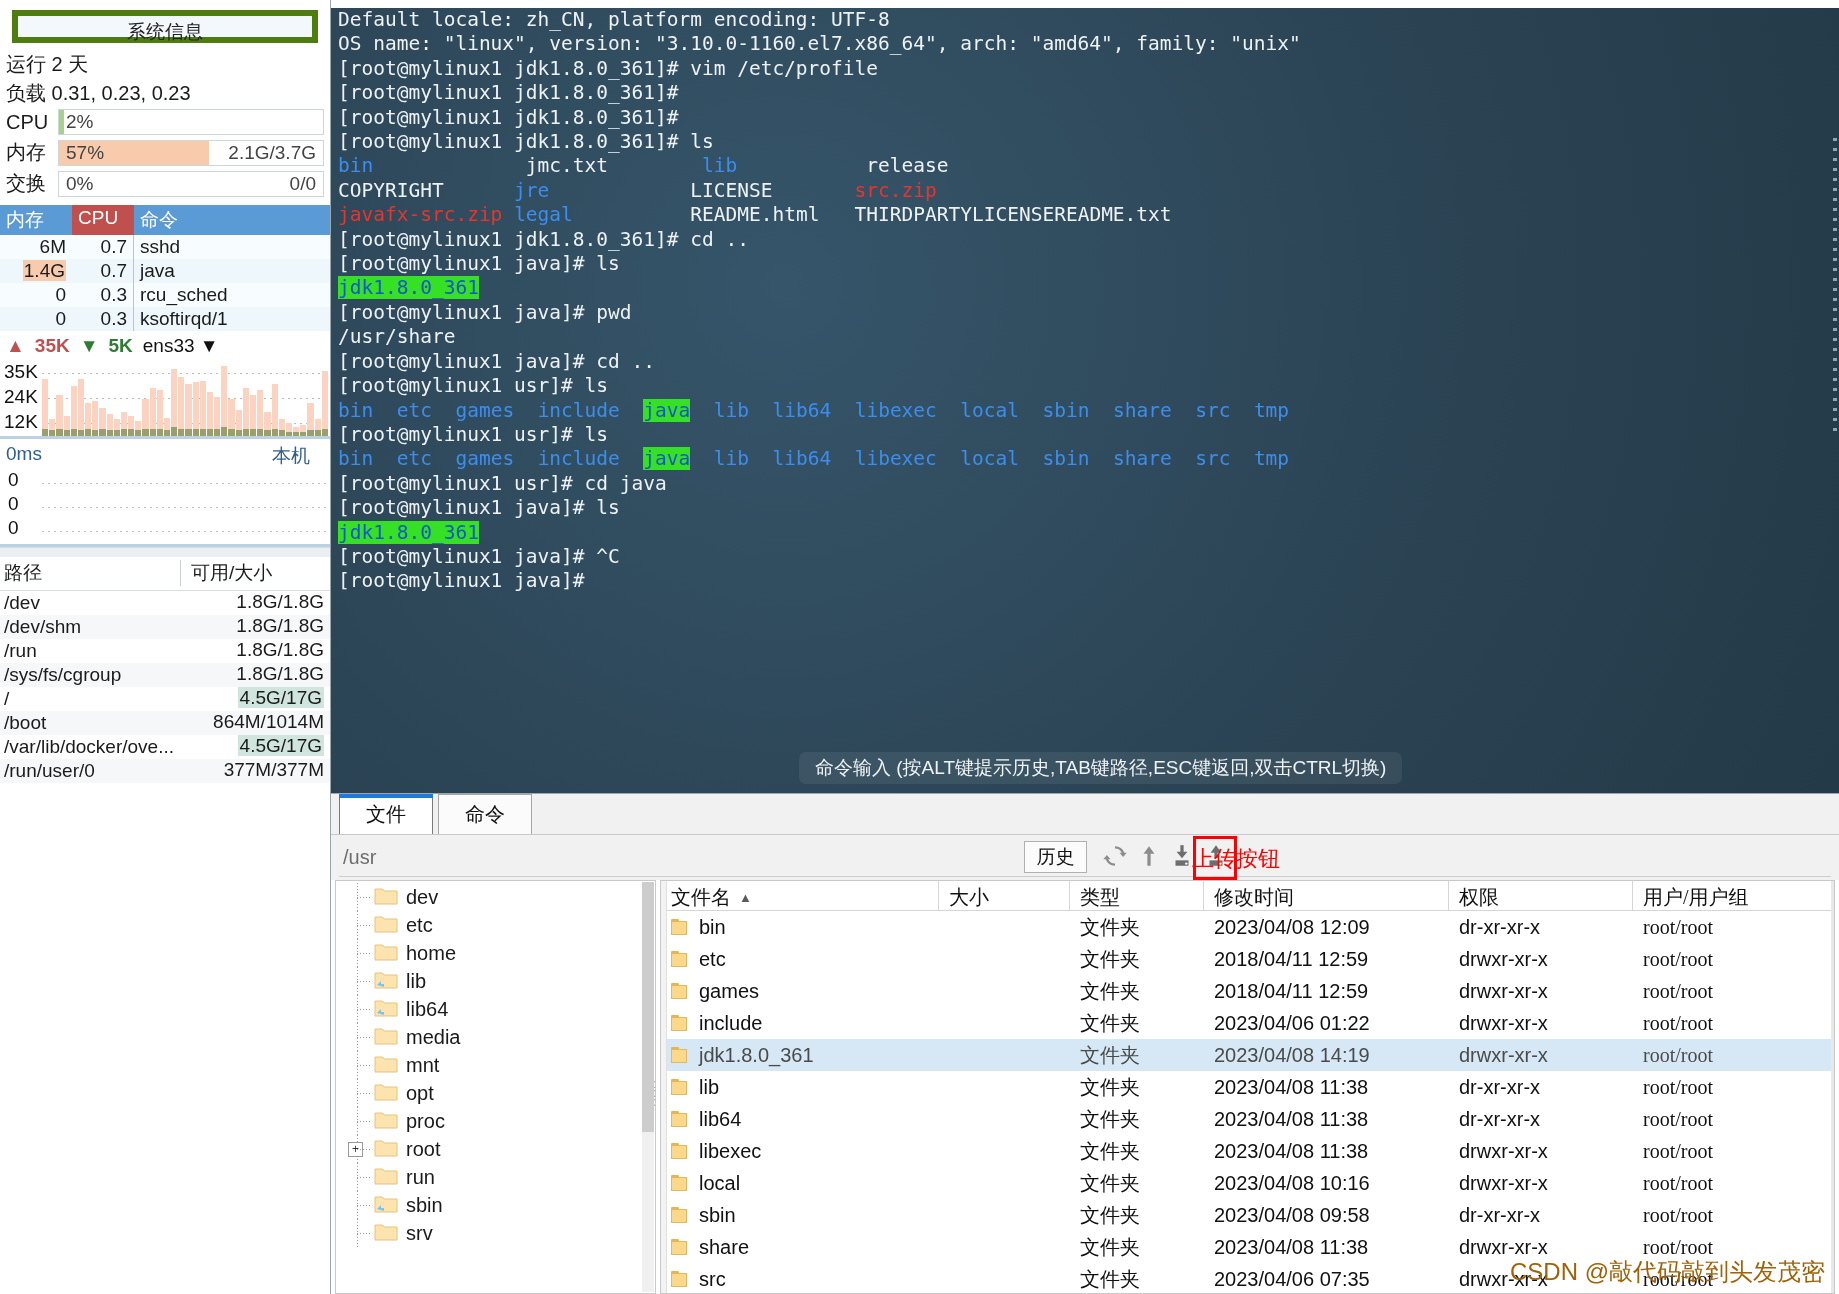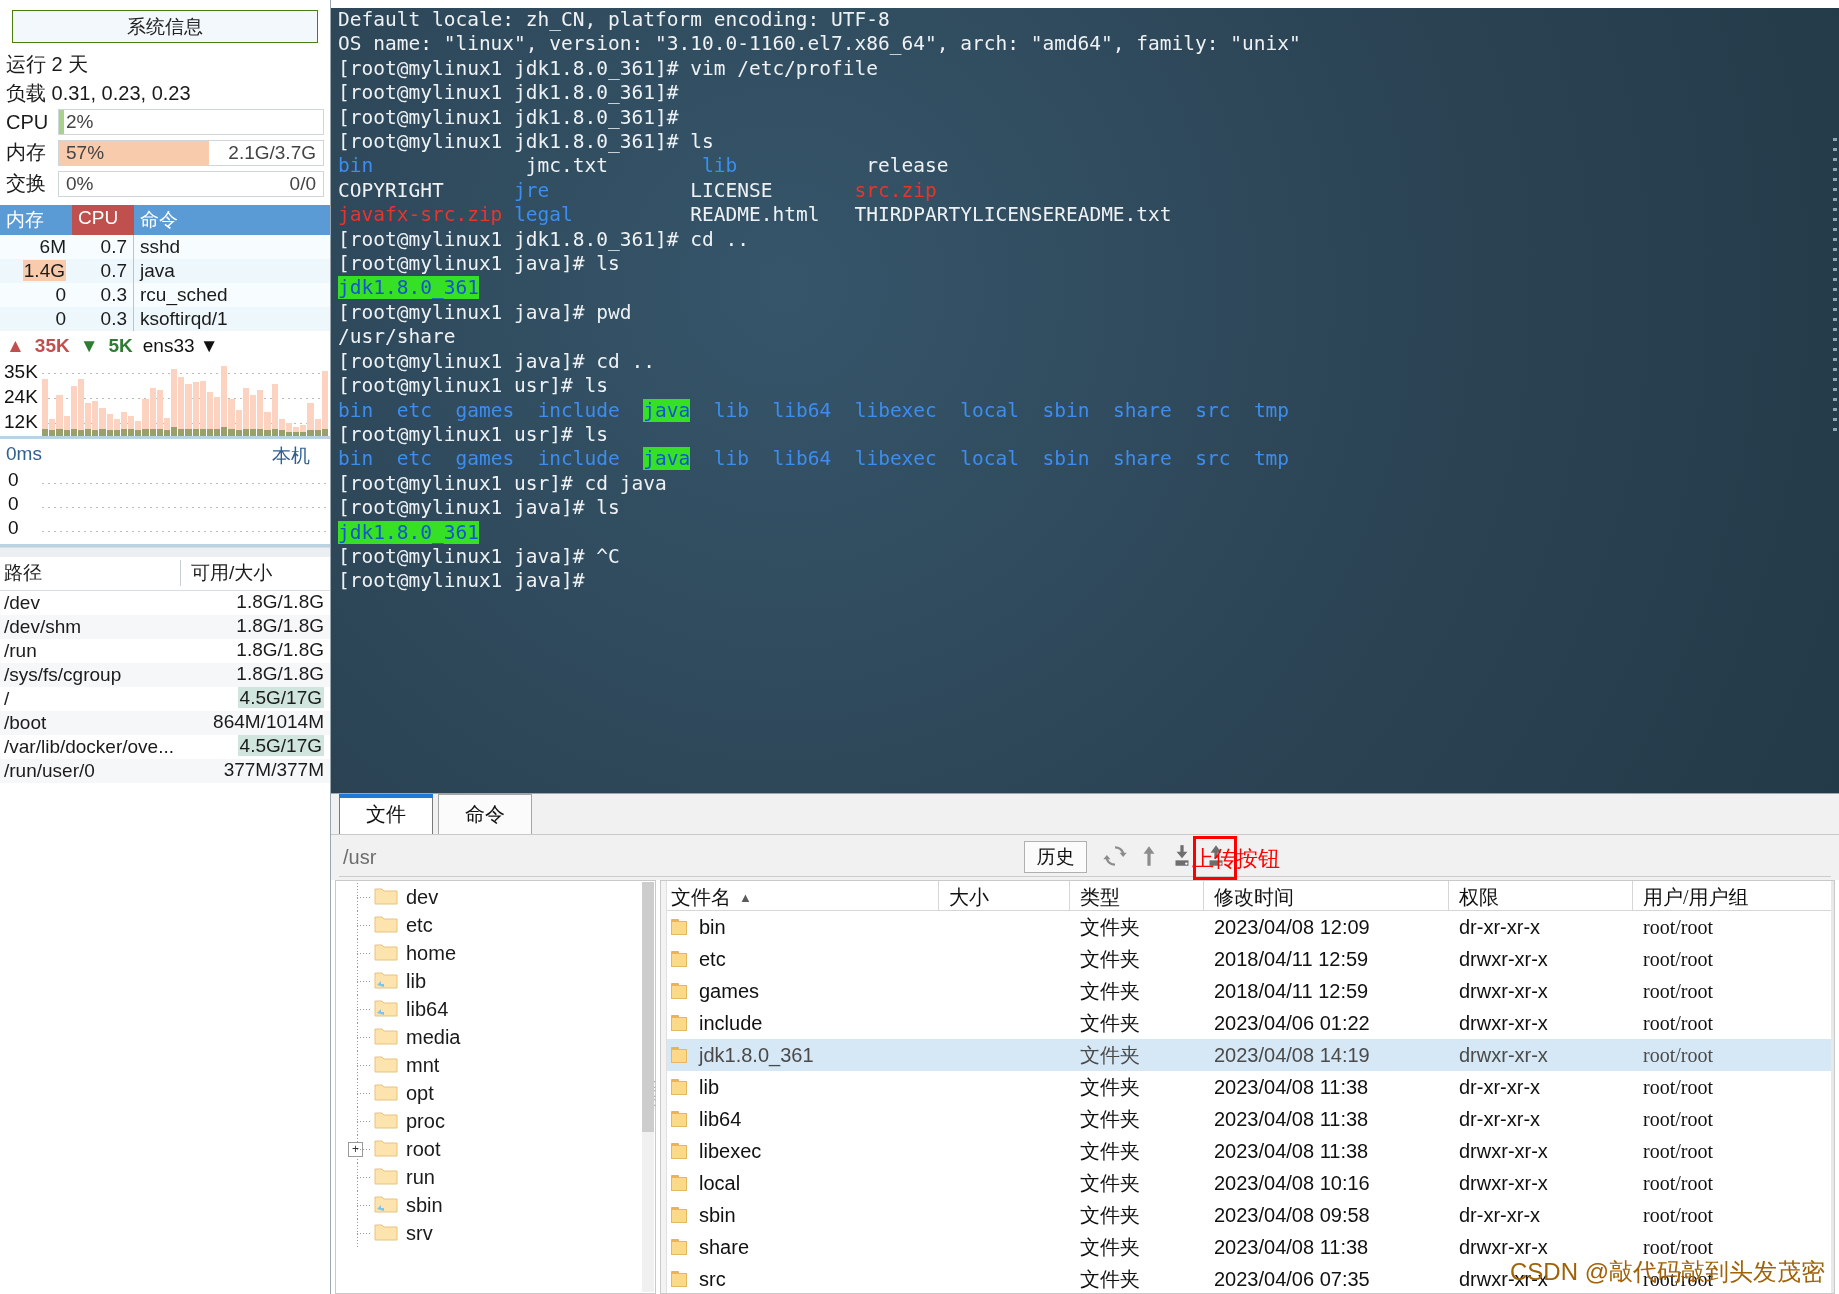--- a/index.html
+++ b/index.html
@@ -16,21 +16,21 @@
   #root { position:relative; width:1839px; height:1294px; }
 
   
   #sidebar {
     position:absolute; left:0; top:0; width:331px; height:1294px;
     background:#ffffff; border-right:1px solid #9aa7b0;
     font-size:19px; color:#1b1b1b;
   }
   .sysinfo-btn {
     margin:10px 12px 6px 12px; height:33px; line-height:31px;
-    border:1px solid #4d7c0f; background:#f3f8fc;
+    border:6px solid #4d7c0f; background:#f3f8fc;
     text-align:center; font-size:19px; color:#222;
   }
   .uptime-row { padding:2px 6px 0 6px; font-size:20px; white-space:nowrap;}
   .meter-row { display:flex; align-items:center; padding:2px 6px; }
   .meter-label { width:52px; font-size:20px; }
   .meter {
     position:relative; flex:1; height:26px; border:1px solid #cfd6da;
     background:#ffffff; overflow:hidden;
   }
   .meter .fill { position:absolute; left:0; top:0; bottom:0; }
@@ -553,20 +553,21 @@
         <i></i>
         <i></i>
         <i></i>
         <i></i>
         <i></i>
         <i></i>
         <i></i>
         <i></i>
         <i></i>
     </div>
+    <div class="hintbar">命令输入 (按ALT键提示历史,TAB键路径,ESC键返回,双击CTRL切换)</div>
     <div class="bottom-dots">· · · · ·</div>
   </div>
 
   <div id="filepanel">
 
     <div class="tabs" id="tabs"><div class="tab active">文件</div><div class="tab">命令</div></div>
 
     <div class="pathbar">
       <div class="pathtext">/usr</div>
       <div class="pathline"></div>

